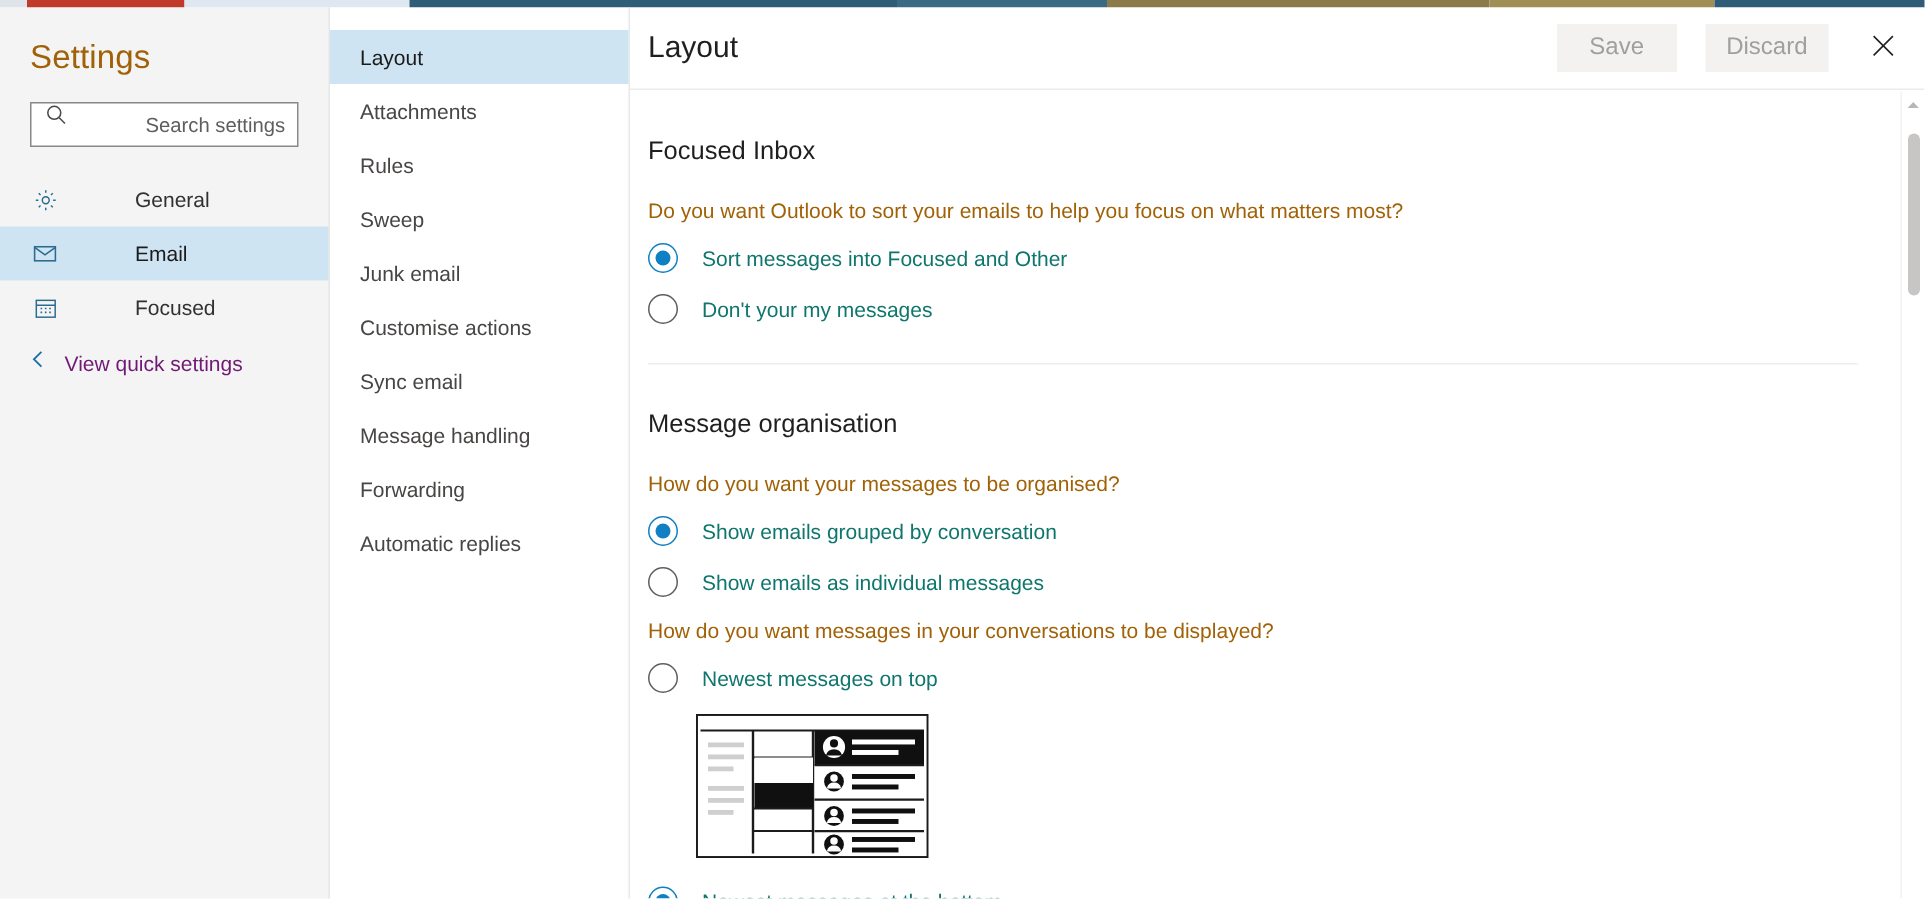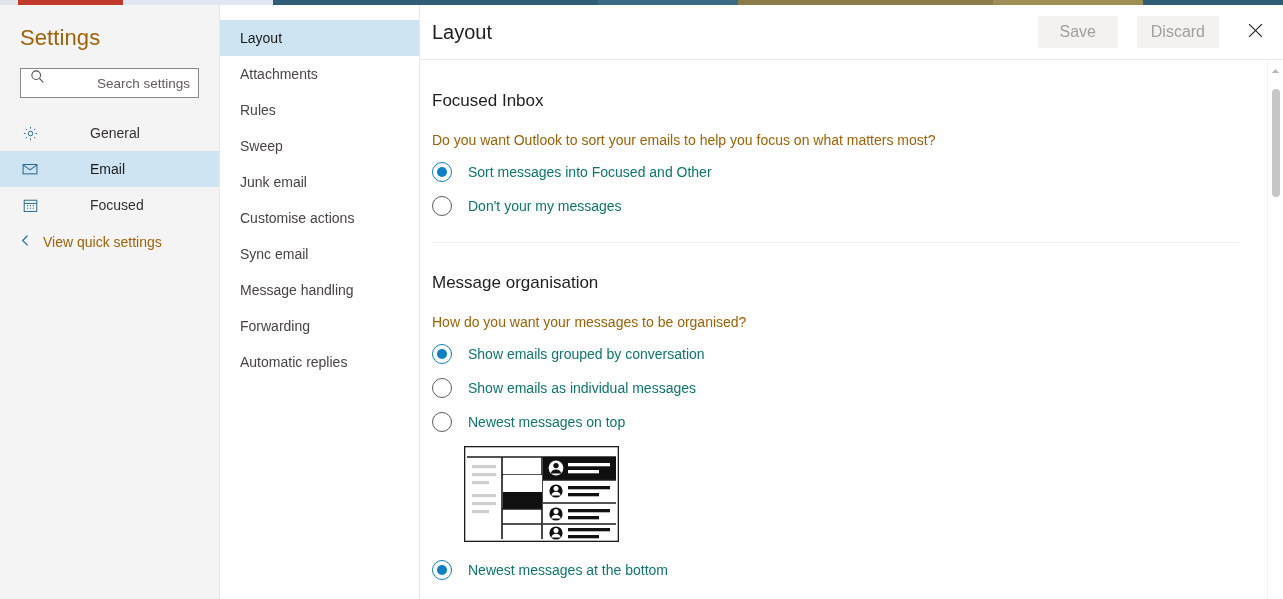--- a/index.html
+++ b/index.html
@@ -94,21 +94,21 @@
     display: flex;
     align-items: center;
     height: 34px;
     padding-left: 20px;
     margin-top: 2px;
     cursor: pointer;
   }
   #quick-settings .qs-label {
     margin-left: 12px;
     font-size: 14px;
-    color: #a16207;
+    color: #701a75;
   }
 
   
   #category-col {
     width: 200px;
     flex: 0 0 200px;
     height: 100%;
     background: #ffffff;
     border-right: 1px solid #e8e8e8;
     padding-top: 15px;
@@ -414,20 +414,21 @@
 
         <div class="radio-row">
           <span class="radio checked"></span>
           <span class="radio-label">Show emails grouped by conversation</span>
         </div>
         <div class="radio-row">
           <span class="radio"></span>
           <span class="radio-label">Show emails as individual messages</span>
         </div>
 
+        <div class="section-question tight">How do you want messages in your conversations to be displayed?</div>
 
         <div class="radio-row">
           <span class="radio"></span>
           <span class="radio-label">Newest messages on top</span>
         </div>
 
         <div id="preview-illustration">
           <svg width="155" height="96" viewBox="0 0 155 96">
             <rect x="0.5" y="0.5" width="154" height="95" fill="#ffffff" stroke="#1b1b1b" stroke-width="1.6"></rect>
             <line x1="3" y1="11" x2="152" y2="11" stroke="#1b1b1b" stroke-width="1.3"></line>

